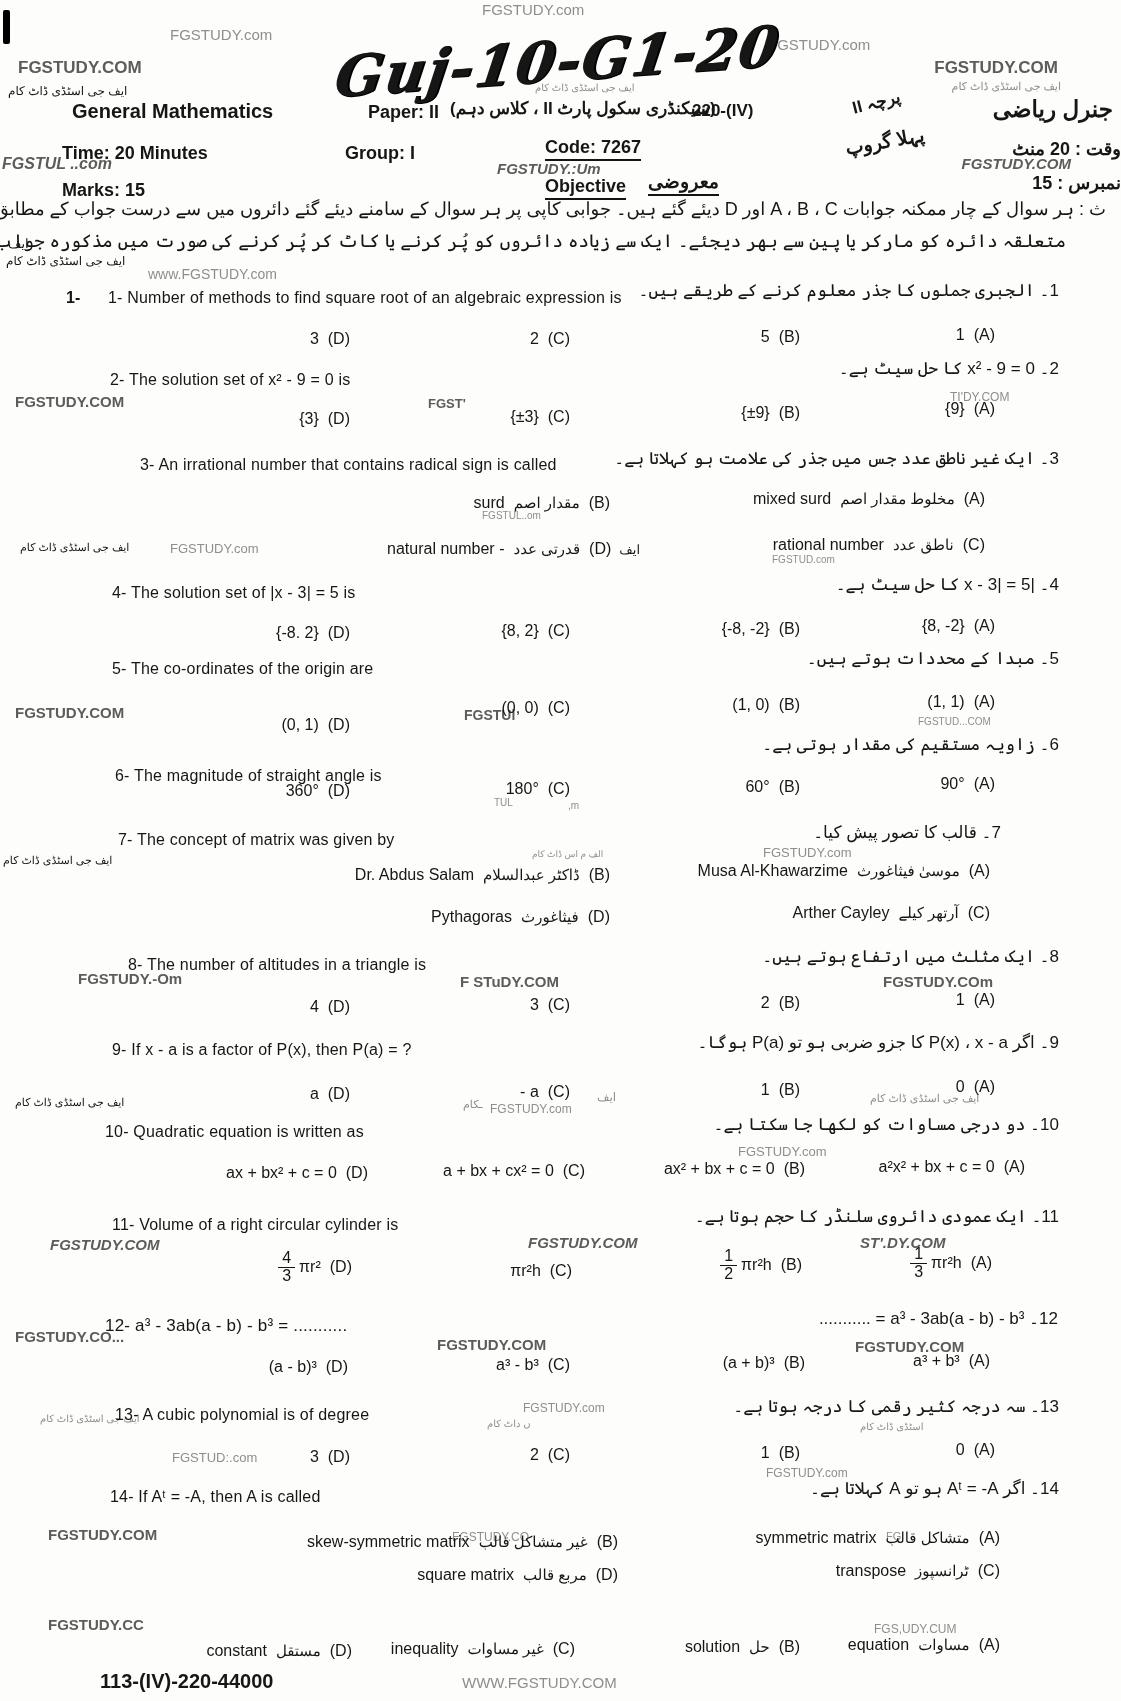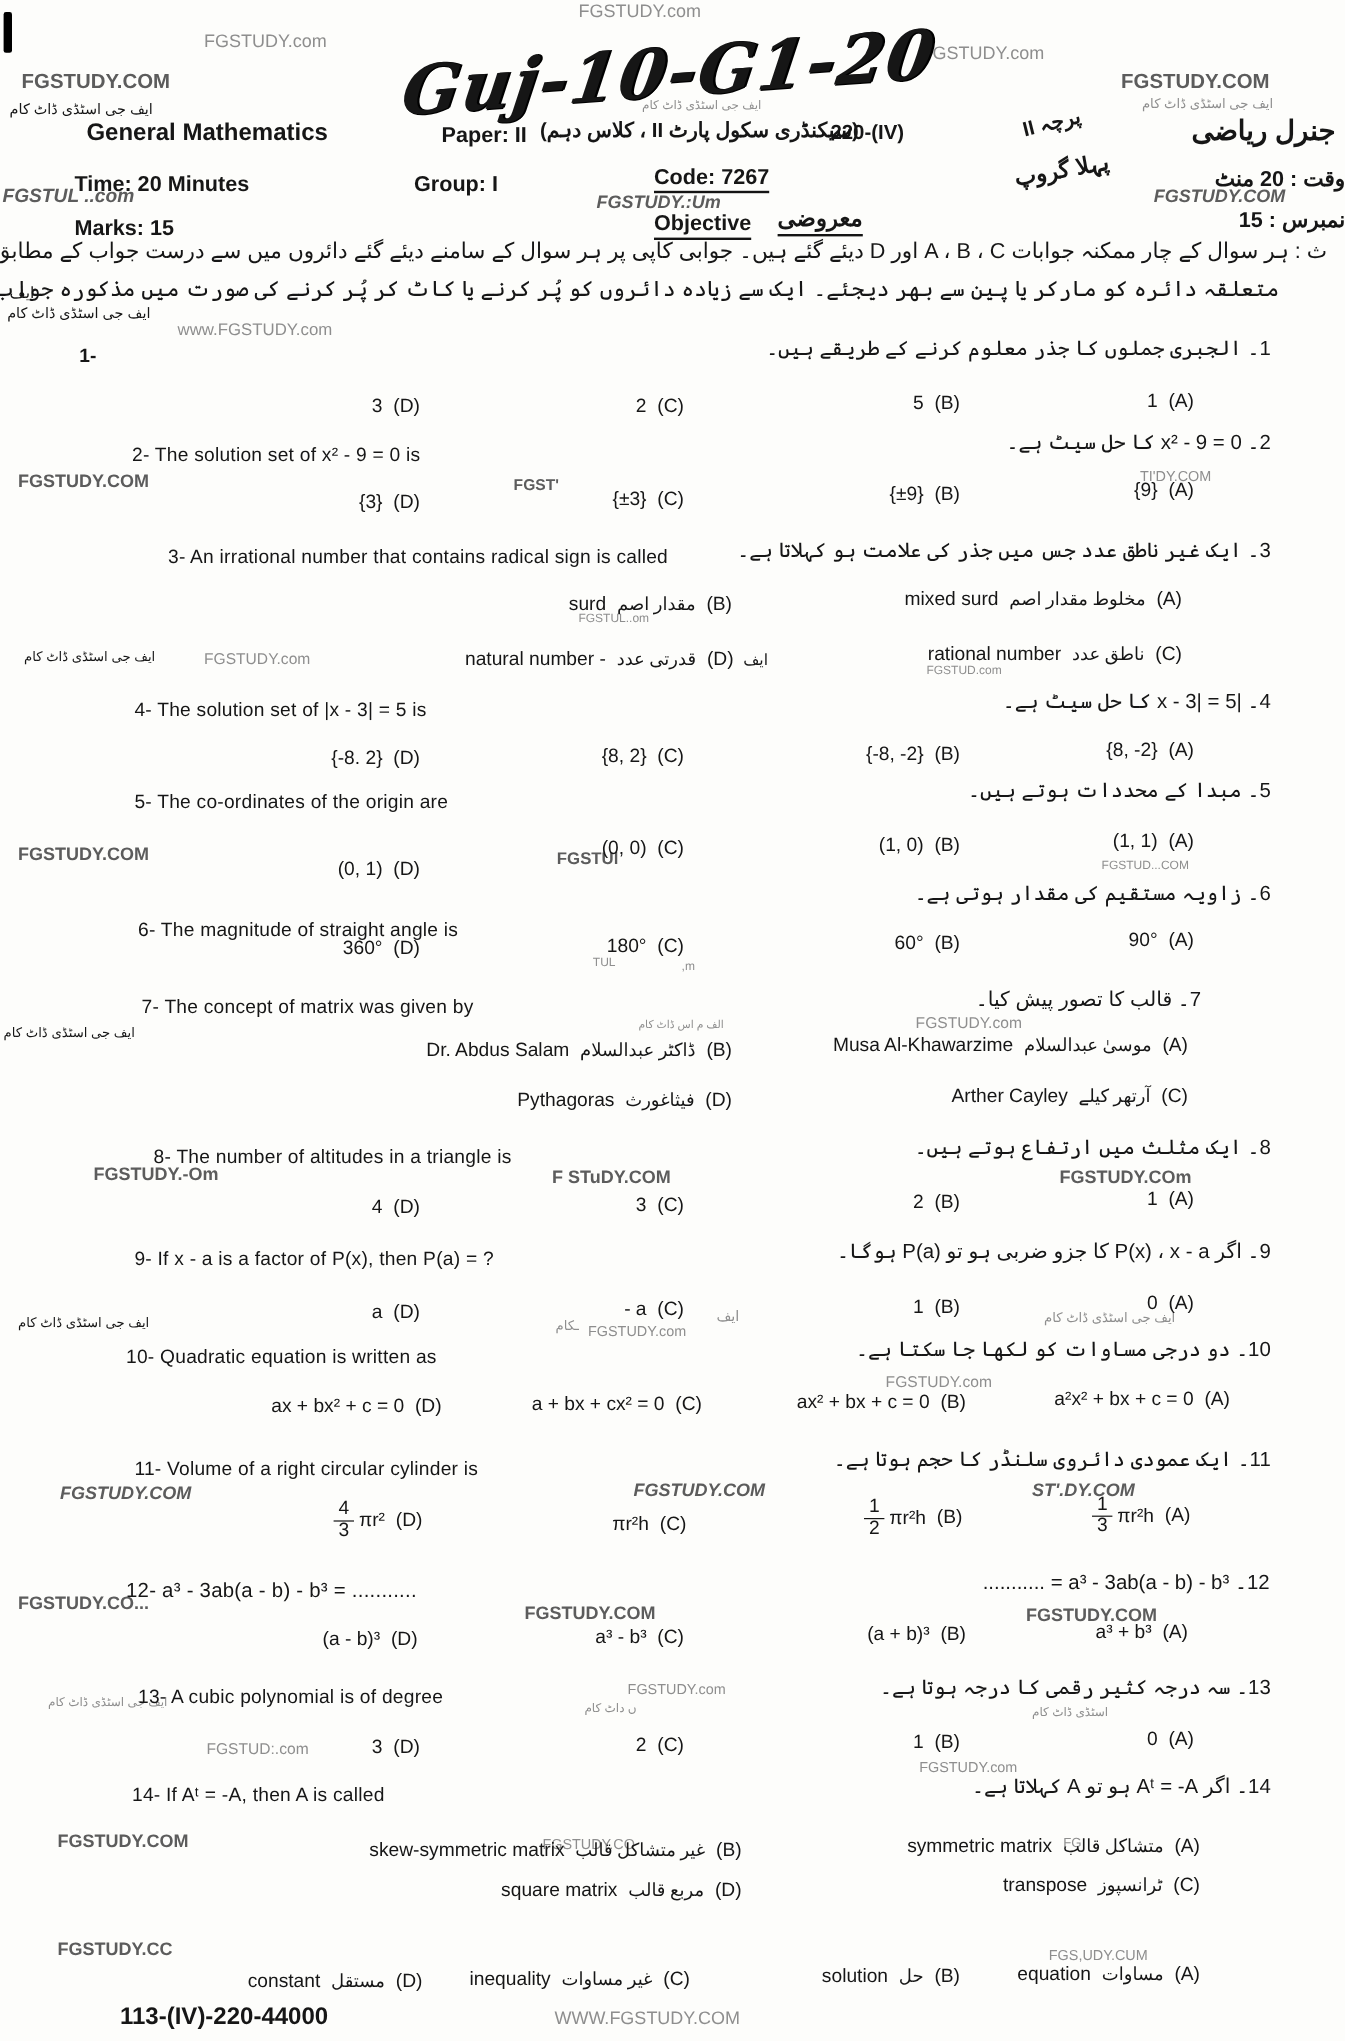--- a/index.html
+++ b/index.html
@@ -8,21 +8,21 @@
   .abs{position:absolute;white-space:nowrap;}
   .b{font-weight:bold;}
   .wm{color:#8e8e8e;}
   .wmb{color:#5c5c5c;font-weight:bold;}
   .wmi{font-style:italic;}
   .rtl{direction:rtl;}
   .qen{font-size:16px;letter-spacing:.2px;}
   .qur{font-size:17px;direction:rtl;}
   .opt{font-size:16px;}
   .opt .v{margin-right:9px;}
-  .opt .u{font-size:15px;margin-right:9px;font-family:Liberation Serif, serif;}
+  .opt .u{font-size:15px;margin-right:9px;}
   .opt .s{font-size:13px;margin-left:8px;}
   .ul{border-bottom:2px solid #141414;padding-bottom:1px;}
   .hand{font-family:"DejaVu Serif",serif;font-style:italic;font-weight:bold;font-size:56px;
         letter-spacing:2px;transform:rotate(-4deg) skewX(-12deg);
         text-shadow:2px 0 0 #000,1px 1px 0 #000;}
   .corner-mark{position:absolute;left:3px;top:10px;width:7px;height:34px;background:#000;border-radius:2px;}
   .frac{display:inline-block;text-align:center;vertical-align:middle;line-height:1.05;font-size:16px;margin-right:4px;}
   .frac .fn{display:block;border-bottom:1.5px solid #141414;padding:0 4px;}
   .frac .fd{display:block;}
   .hdr-lg{font-size:20px;font-weight:bold;}
@@ -107,20 +107,21 @@
   <span class="abs hdr-md" style="left:62px;top:180px">Marks: 15</span>
   <span class="abs hdr-md ul" style="left:545px;top:176px">Objective</span>
   <span class="abs rtl b ul" style="left:648px;top:170px;font-size:19px">معروضی</span>
   <span class="abs urdu-md" style="right:0px;top:172px">نمبرس : 15</span>
 
   <span class="abs rtl" style="right:15px;top:198px;font-size:18px">ث : ہر سوال کے چار ممکنہ جوابات A ، B ، C اور D دیئے گئے ہیں۔ جوابی کاپی پر ہر سوال کے سامنے دیئے گئے دائروں میں سے درست جواب کے مطابق</span>
   <span class="abs rtl" style="right:55px;top:230px;font-size:18px">متعلقہ دائرہ کو مارکر یا پین سے بھر دیجئے۔ ایک سے زیادہ دائروں کو پُر کرنے یا کاٹ کر پُر کرنے کی صورت میں مذکورہ جواب غلط تصور ہوگا۔</span>
   <span class="abs rtl" style="left:8px;top:236px;font-size:13px">ایف</span>
 
   <span class="abs qen b" style="left:66px;top:289px">1-</span>
+  <span class="abs qen" style="left:108px;top:289px">1- Number of methods to find square root of an algebraic expression is</span>
   <span class="abs qur" style="right:62px;top:280px">1۔ الجبری جملوں کا جذر معلوم کرنے کے طریقے ہیں۔</span>
   <span class="abs opt" style="right:771px;top:330px"><span class="v">3</span><span>(D)</span></span>
   <span class="abs opt" style="right:551px;top:330px"><span class="v">2</span><span>(C)</span></span>
   <span class="abs opt" style="right:321px;top:328px"><span class="v">5</span><span>(B)</span></span>
   <span class="abs opt" style="right:126px;top:326px"><span class="v">1</span><span>(A)</span></span>
 
   <span class="abs qen" style="left:110px;top:371px">2- The solution set of x² - 9 = 0 is</span>
   <span class="abs qur" style="right:62px;top:358px">2۔ x² - 9 = 0 کا حل سیٹ ہے۔</span>
   <span class="abs opt" style="right:771px;top:410px"><span class="v">{3}</span><span>(D)</span></span>
   <span class="abs opt" style="right:551px;top:408px"><span class="v">{±3}</span><span>(C)</span></span>
@@ -151,21 +152,21 @@
   <span class="abs qen" style="left:115px;top:767px">6- The magnitude of straight angle is</span>
   <span class="abs qur" style="right:62px;top:734px">6۔ زاویہ مستقیم کی مقدار ہوتی ہے۔</span>
   <span class="abs opt" style="right:771px;top:782px"><span class="v">360°</span><span>(D)</span></span>
   <span class="abs opt" style="right:551px;top:780px"><span class="v">180°</span><span>(C)</span></span>
   <span class="abs opt" style="right:321px;top:778px"><span class="v">60°</span><span>(B)</span></span>
   <span class="abs opt" style="right:126px;top:775px"><span class="v">90°</span><span>(A)</span></span>
 
   <span class="abs qen" style="left:118px;top:831px">7- The concept of matrix was given by</span>
   <span class="abs qur" style="right:120px;top:822px">7۔ قالب کا تصور پیش کیا۔</span>
   <span class="abs opt" style="right:511px;top:866px"><span class="v">Dr. Abdus Salam</span><span class="u rtl">ڈاکٹر عبدالسلام</span><span>(B)</span></span>
-  <span class="abs opt" style="right:131px;top:862px"><span class="v">Musa Al-Khawarzime</span><span class="u rtl">موسیٰ عبدالسلام</span><span>(A)</span></span>
+  <span class="abs opt" style="right:131px;top:862px"><span class="v">Musa Al-Khawarzime</span><span class="u rtl">موسیٰ فیثاغورث</span><span>(A)</span></span>
   <span class="abs opt" style="right:511px;top:908px"><span class="v">Pythagoras</span><span class="u rtl">فیثاغورث</span><span>(D)</span></span>
   <span class="abs opt" style="right:131px;top:904px"><span class="v">Arther Cayley</span><span class="u rtl">آرتھر کیلے</span><span>(C)</span></span>
 
   <span class="abs qen" style="left:128px;top:956px">8- The number of altitudes in a triangle is</span>
   <span class="abs qur" style="right:62px;top:946px">8۔ ایک مثلث میں ارتفاع ہوتے ہیں۔</span>
   <span class="abs opt" style="right:771px;top:998px"><span class="v">4</span><span>(D)</span></span>
   <span class="abs opt" style="right:551px;top:996px"><span class="v">3</span><span>(C)</span></span>
   <span class="abs opt" style="right:321px;top:994px"><span class="v">2</span><span>(B)</span></span>
   <span class="abs opt" style="right:126px;top:991px"><span class="v">1</span><span>(A)</span></span>
 

